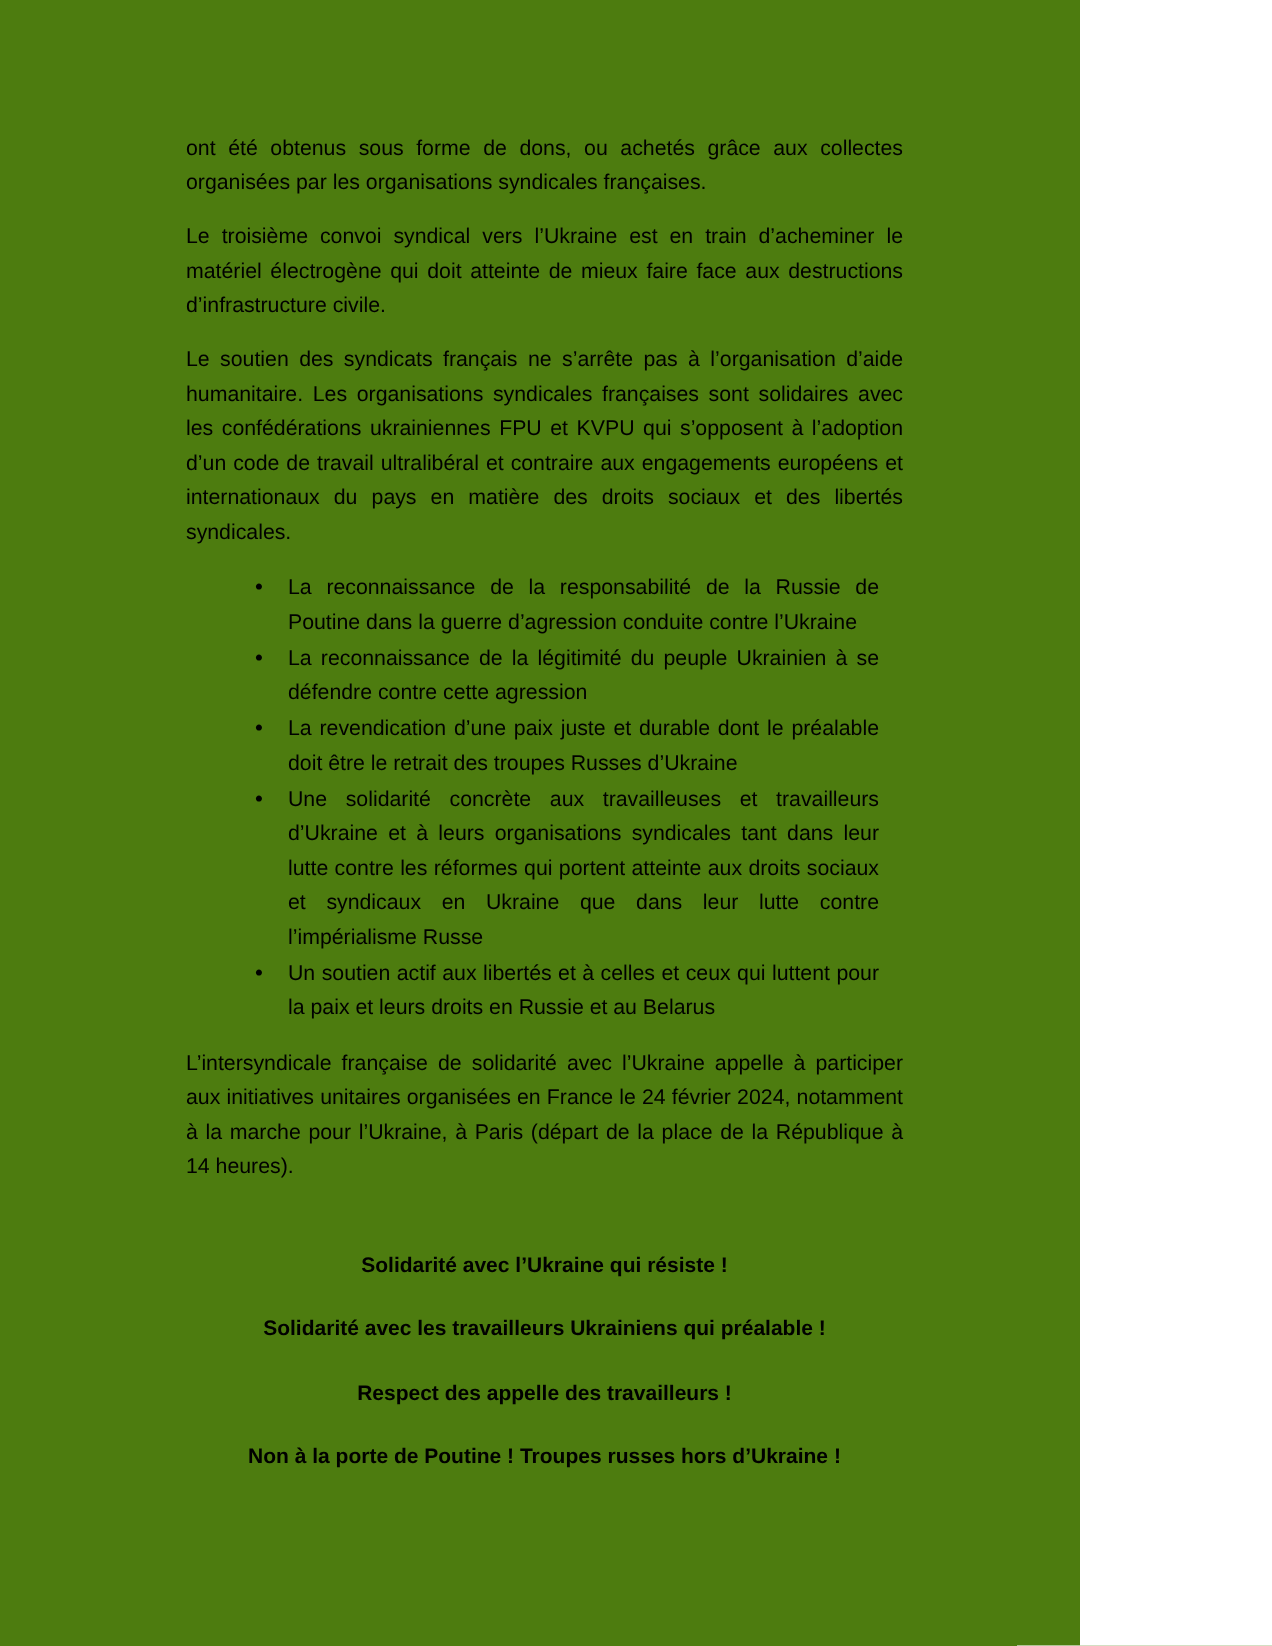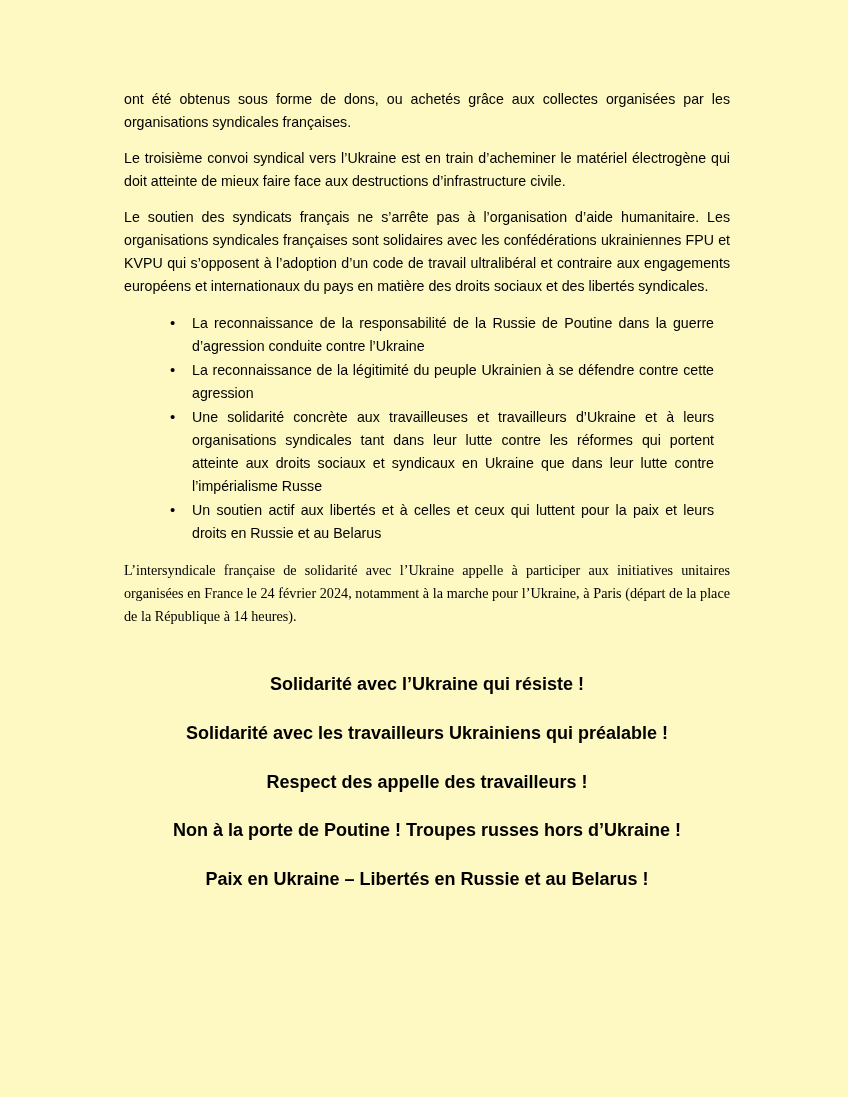--- a/index.html
+++ b/index.html
@@ -9,39 +9,38 @@
   }
   body {
     width: 848px;
     height: 1097px;
     font-family: "Liberation Sans", sans-serif;
     color: #000000;
     -webkit-font-smoothing: antialiased;
   }
   .page {
     position: relative;
-    width: 848px;
+    width: 720px;
     height: 1097px;
-    background: #fef9c3;
+    background: #4d7c0f;
     box-sizing: border-box;
     padding: 88px 118px 0 124px;
   }
   .doc-body {
     font-size: 14.2px;
     line-height: 1.62;
     text-align: justify;
     text-justify: inter-word;
   }
   p.para {
     margin: 0 0 13px 0;
     text-align: justify;
   }
   p.para:last-of-type {
     margin-bottom: 0;
-    font-family: Liberation Serif, serif;
   }
   ul.demands {
     margin: 14px 0 14px 0;
     padding-left: 46px;
     list-style: none;
   }
   ul.demands li {
     position: relative;
     margin: 0 16px 1px 0;
     padding-left: 22px;
@@ -54,49 +53,49 @@
     top: -1px;
     font-size: 15px;
     line-height: 1.62;
   }
   .slogans {
     margin-top: 42px;
   }
   .slogan {
     text-align: center;
     font-weight: bold;
-    font-size: 18px;
+    font-size: 14px;
     line-height: 1.6;
     margin: 0 0 20px 0;
   }
   .slogan:last-child {
     margin-bottom: 0;
   }
 </style>
 </head>
 <body>
 
 <div class="page">
   <div class="doc-body">
 
     <p class="para">ont été obtenus sous forme de dons, ou achetés grâce aux collectes organisées par les organisations syndicales françaises.</p>
     <p class="para">Le troisième convoi syndical vers l’Ukraine est en train d’acheminer le matériel électrogène qui doit atteinte de mieux faire face aux destructions d’infrastructure civile.</p>
     <p class="para">Le soutien des syndicats français ne s’arrête pas à l’organisation d’aide humanitaire. Les organisations syndicales françaises sont solidaires avec les confédérations ukrainiennes FPU et KVPU qui s’opposent à l’adoption d’un code de travail ultralibéral et contraire aux engagements européens et internationaux du pays en matière des droits sociaux et des libertés syndicales.</p>
 
     <ul class="demands">
       <li>La reconnaissance de la responsabilité de la Russie de Poutine dans la guerre d’agression conduite contre l’Ukraine</li>
       <li>La reconnaissance de la légitimité du peuple Ukrainien à se défendre contre cette agression</li>
+      <li>La revendication d’une paix juste et durable dont le préalable doit être le retrait des troupes Russes d’Ukraine</li>
       <li>Une solidarité concrète aux travailleuses et travailleurs d’Ukraine et à leurs organisations syndicales tant dans leur lutte contre les réformes qui portent atteinte aux droits sociaux et syndicaux en Ukraine que dans leur lutte contre l’impérialisme Russe</li>
       <li>Un soutien actif aux libertés et à celles et ceux qui luttent pour la paix et leurs droits en Russie et au Belarus</li>
     </ul>
 
     <p class="para">L’intersyndicale française de solidarité avec l’Ukraine appelle à participer aux initiatives unitaires organisées en France le 24 février 2024, notamment à la marche pour l’Ukraine, à Paris (départ de la place de la République à 14 heures).</p>
 
     <div class="slogans">
       <p class="slogan">Solidarité avec l’Ukraine qui résiste !</p>
       <p class="slogan">Solidarité avec les travailleurs Ukrainiens qui préalable !</p>
       <p class="slogan">Respect des appelle des travailleurs !</p>
       <p class="slogan">Non à la porte de Poutine ! Troupes russes hors d’Ukraine !</p>
-      <p class="slogan">Paix en Ukraine – Libertés en Russie et au Belarus !</p>
     </div>
 
   </div>
 </div>
 
 </body></html>

